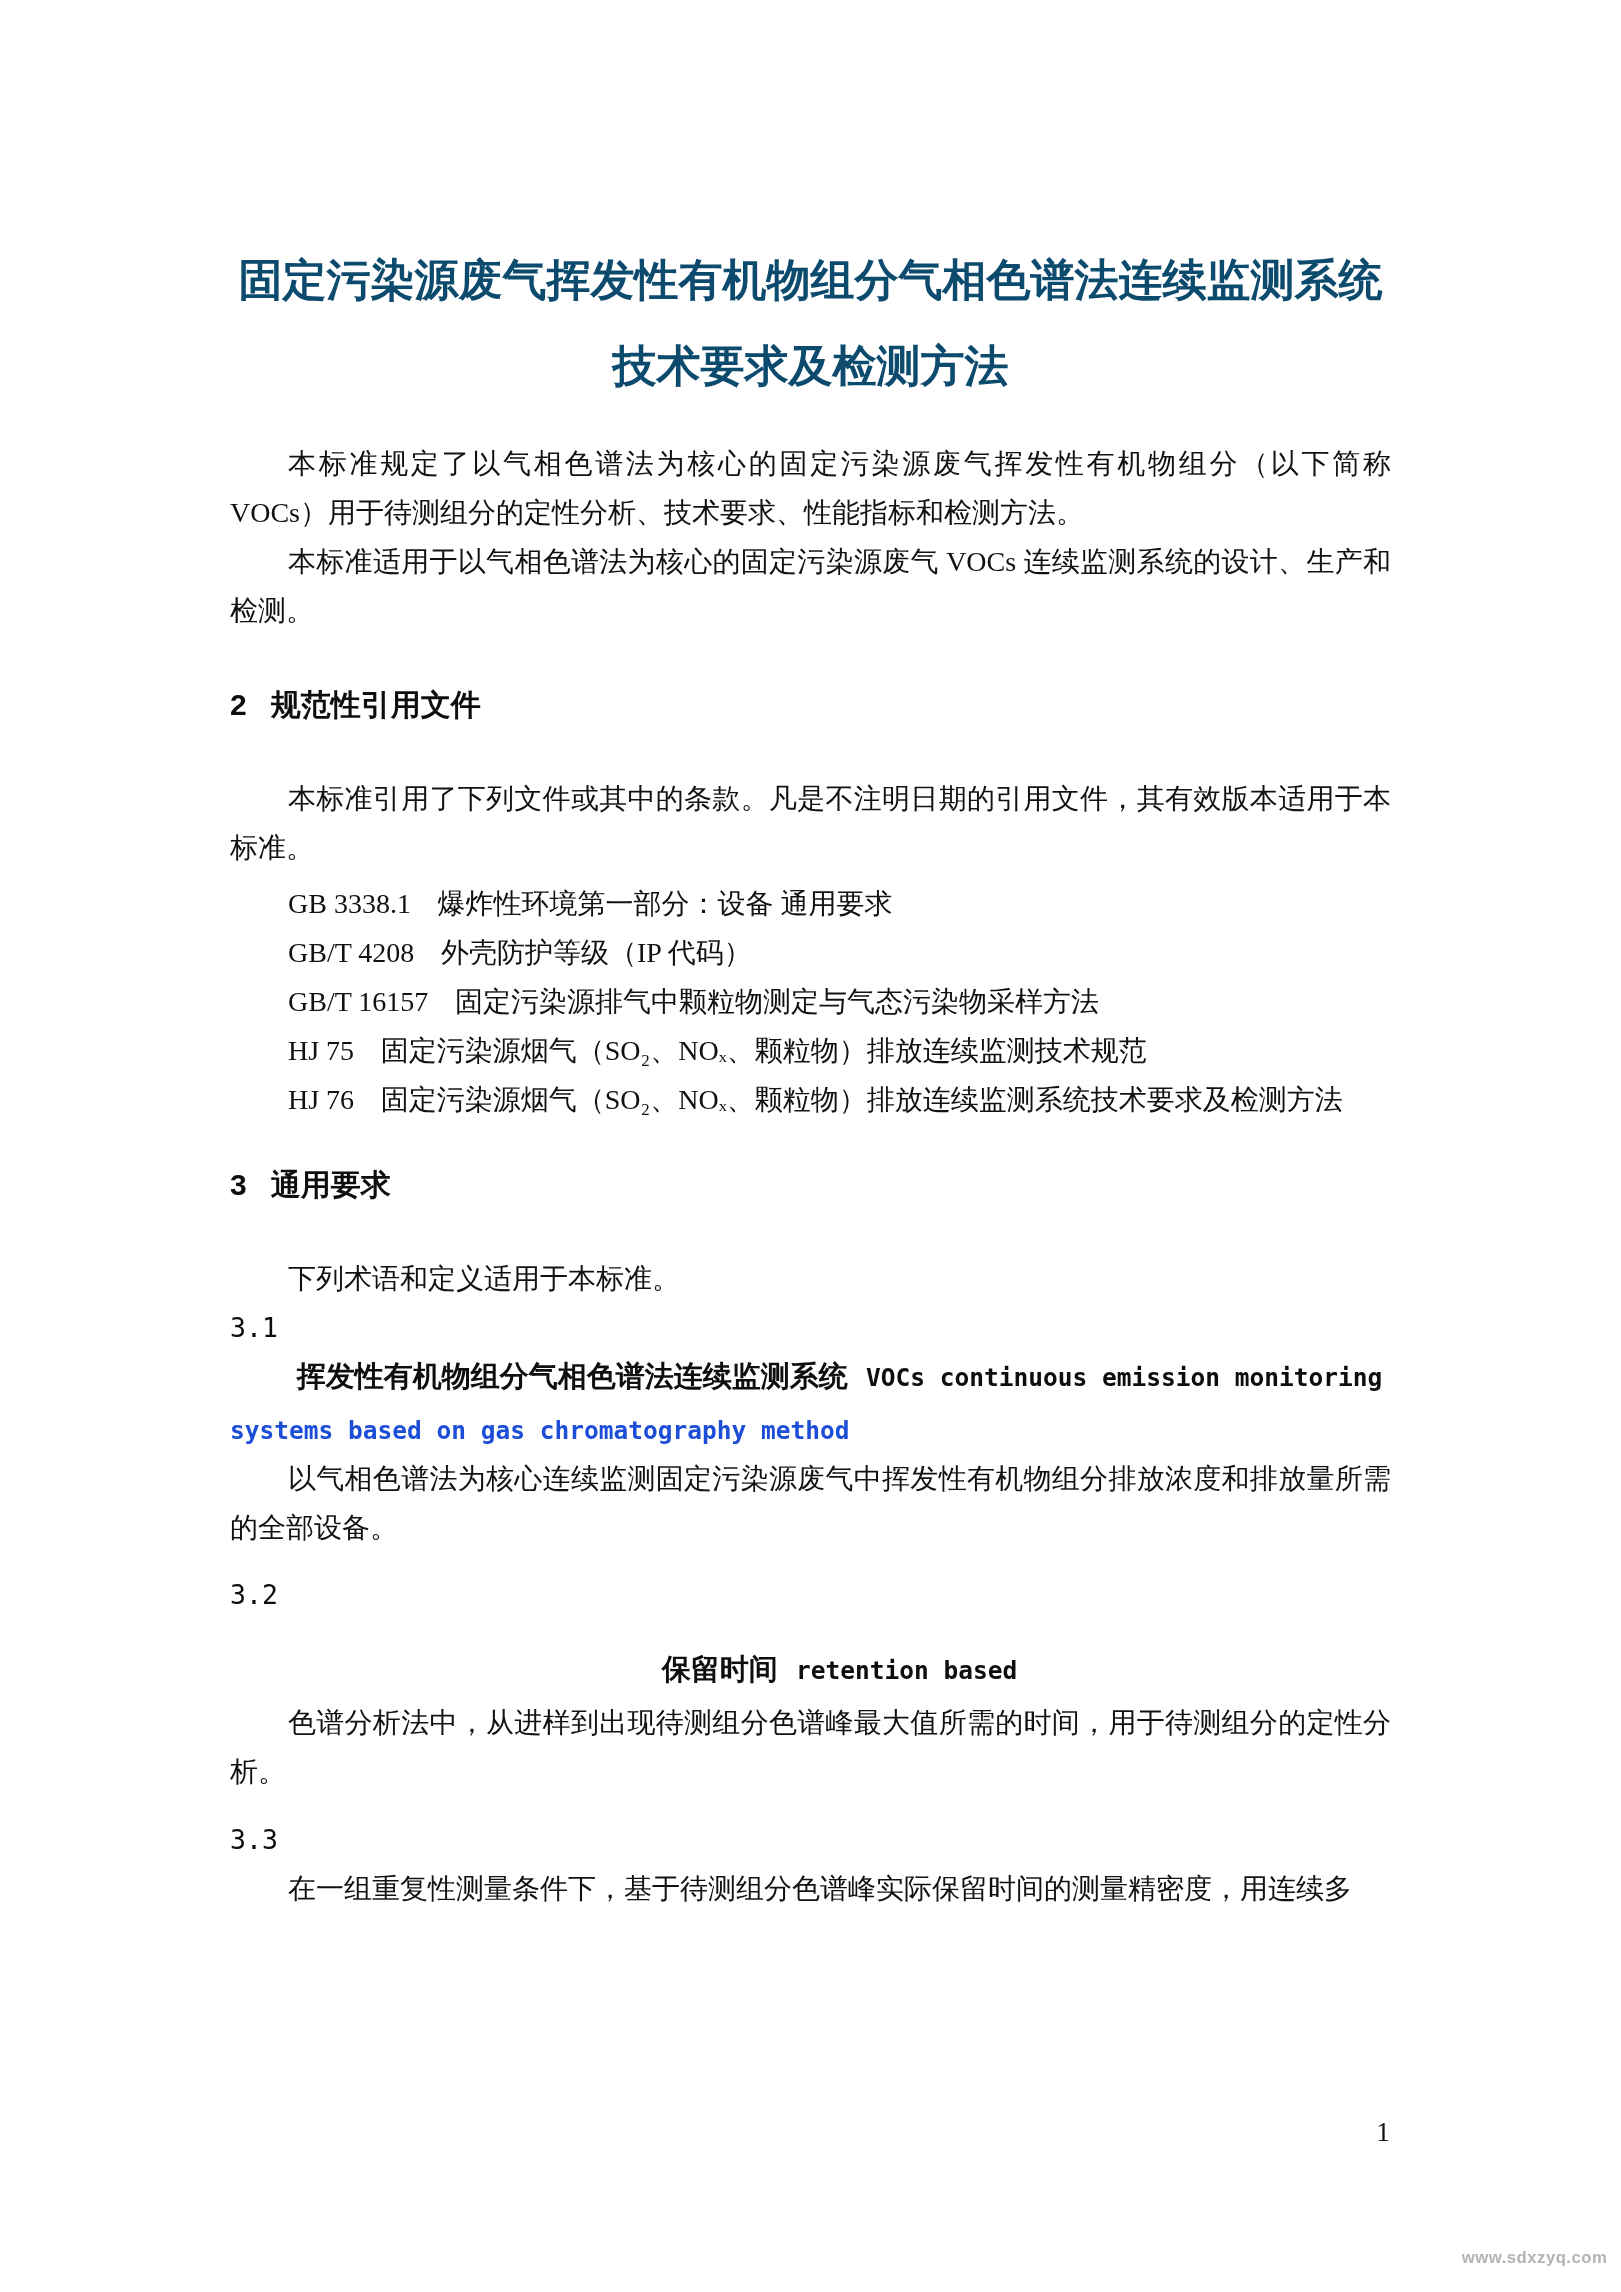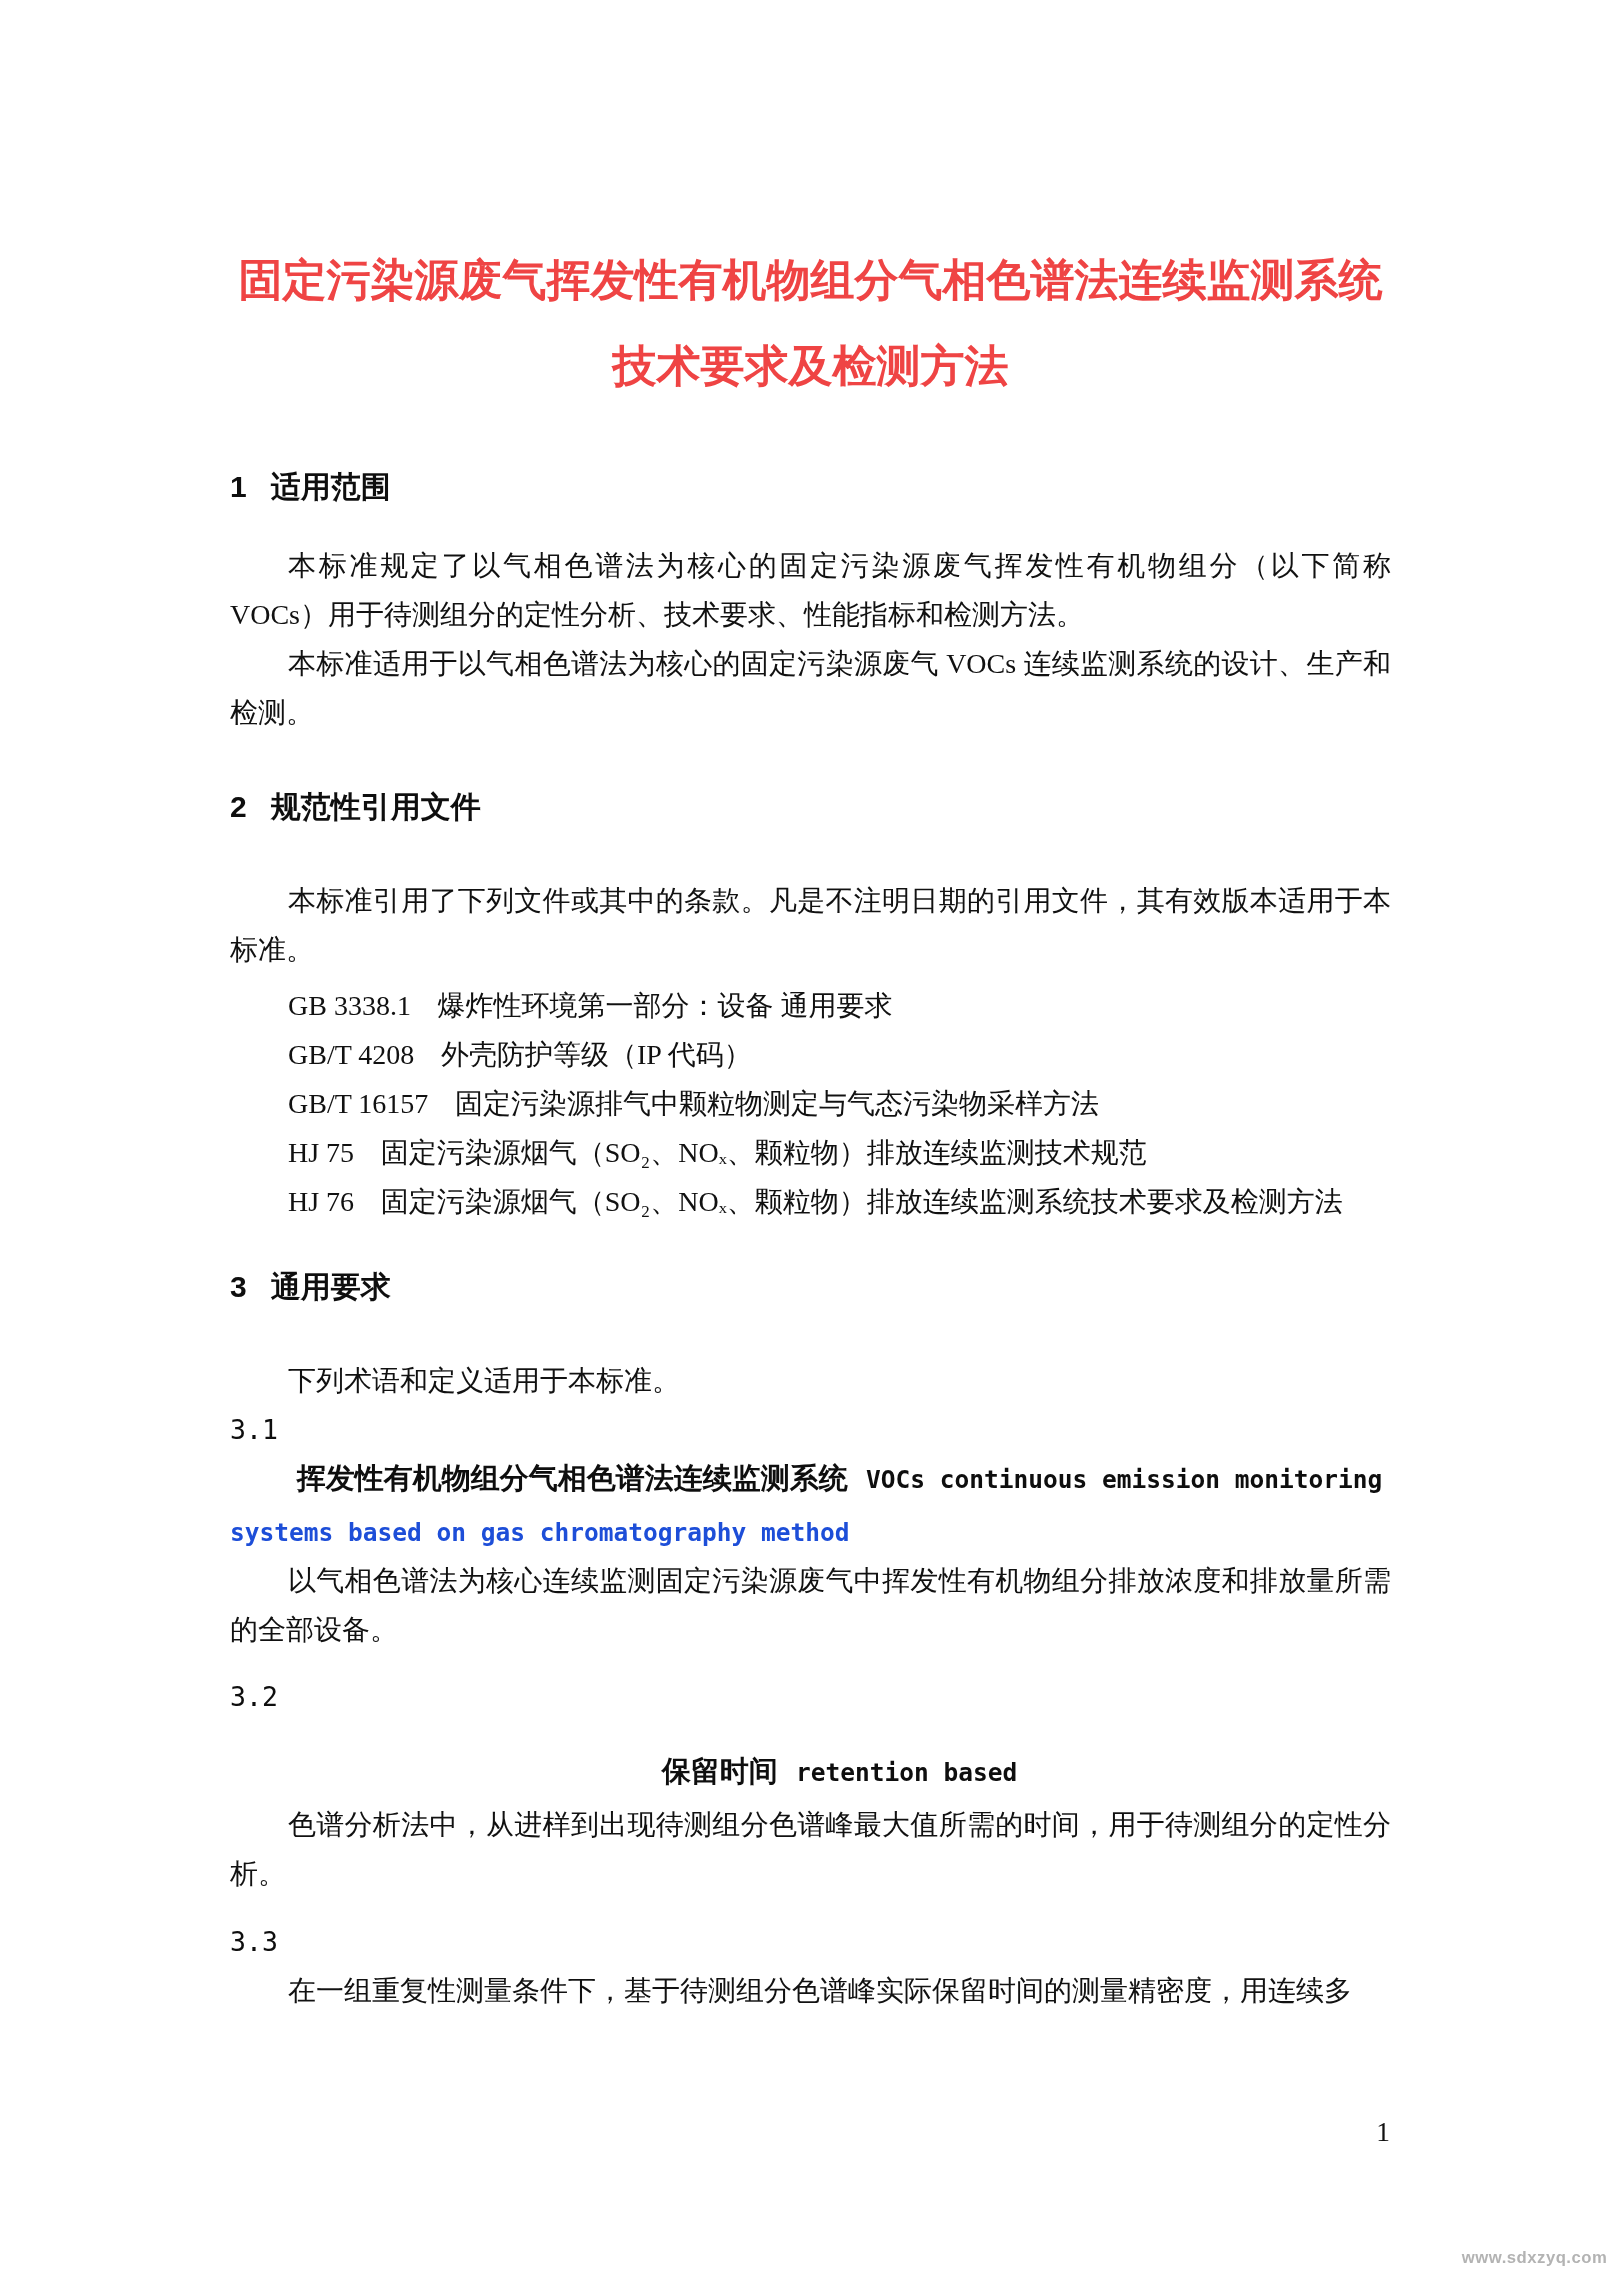--- a/index.html
+++ b/index.html
@@ -15,21 +15,21 @@
     overflow: hidden;
   }
   
   .doc-title {
     margin: 237px 0 0 0;
     text-align: center;
     font-family: "Liberation Sans", "DejaVu Sans", sans-serif;
     font-weight: bold;
     font-size: 44px;
     line-height: 86px;
-    color: #ef4444;
+    color: #0c4a6e;
   }
   .doc-title .title-line { display: block; }
   
   .sec-heading {
     font-family: "Liberation Sans", "DejaVu Sans", sans-serif;
     font-weight: bold;
     font-size: 30px;
     line-height: 49px;
     margin: 0;
     color: #0e0e0e;
@@ -121,23 +121,20 @@
 <body>
 
 <div class="page">
 
   <h1 class="doc-title">
     <span class="title-line">固定污染源废气挥发性有机物组分气相色谱法连续监测系统</span>
     <span class="title-line">技术要求及检测方法</span>
   </h1>
 
   <section>
-    <h2 class="sec-heading heading-1">
-      <span class="sec-num">1</span><span>适用范围</span>
-    </h2>
     <div class="body-block">
       <p class="body indent">本标准规定了以气相色谱法为核心的固定污染源废气挥发性有机物组分（以下简称VOCs）用于待测组分的定性分析、技术要求、性能指标和检测方法。</p>
       <p class="body indent">本标准适用于以气相色谱法为核心的固定污染源废气 VOCs 连续监测系统的设计、生产和检测。</p>
     </div>
   </section>
 
   <section>
     <h2 class="sec-heading heading-2">
       <span class="sec-num">2</span><span>规范性引用文件</span>
     </h2>

